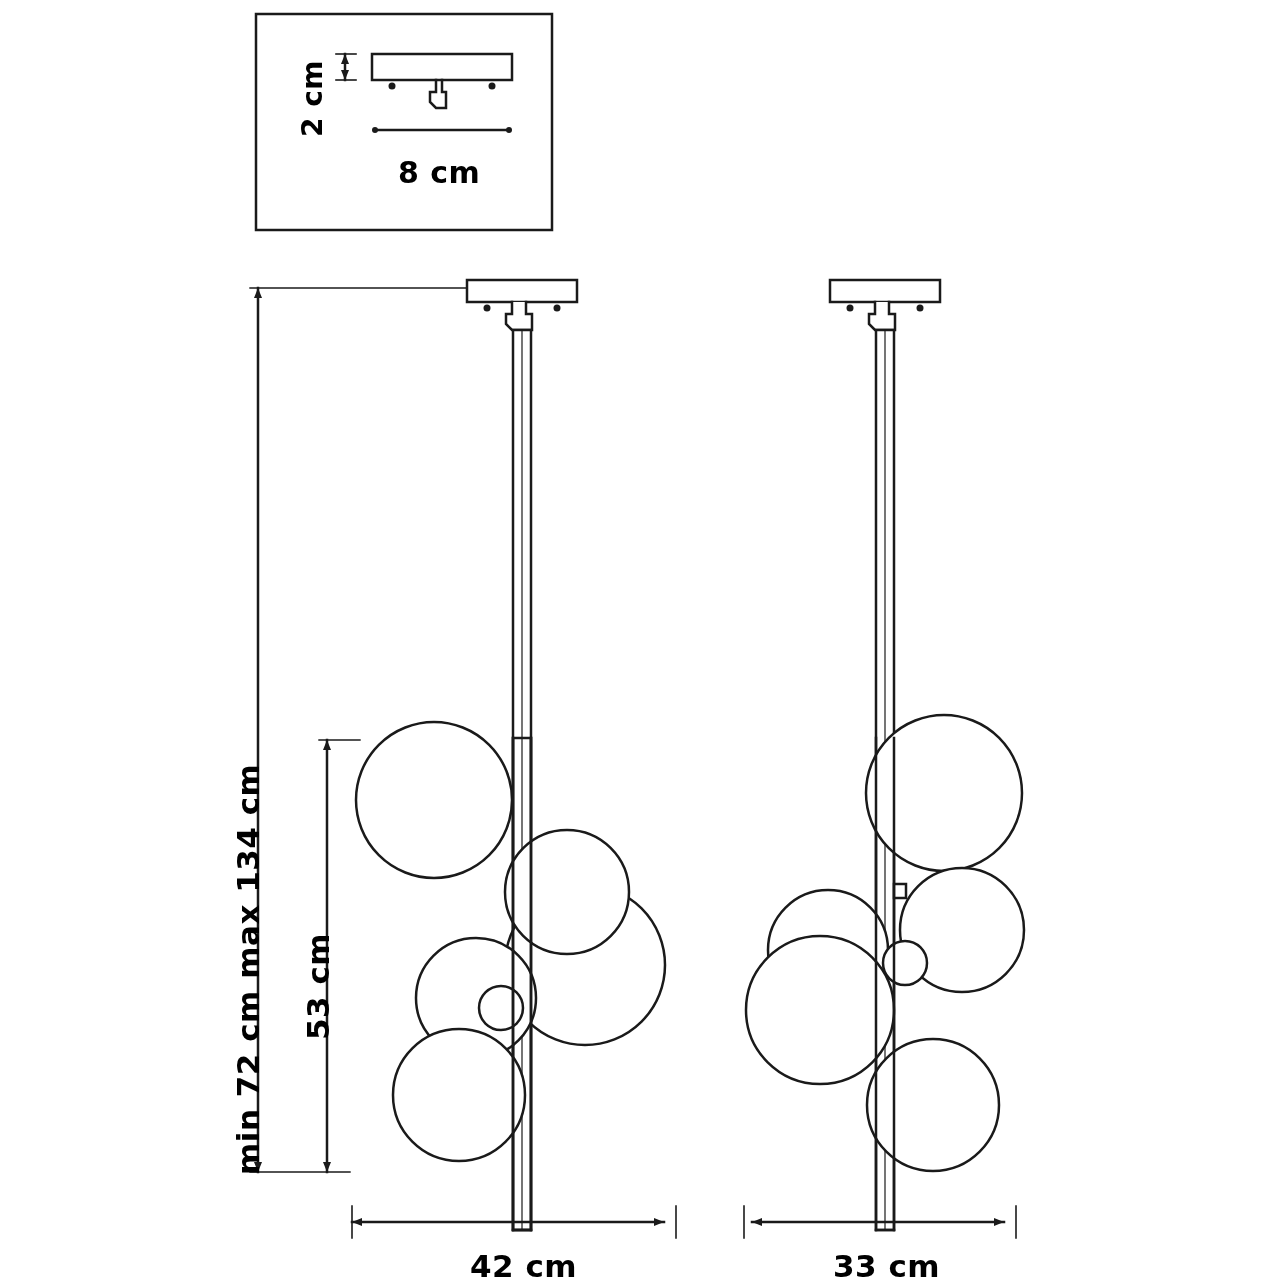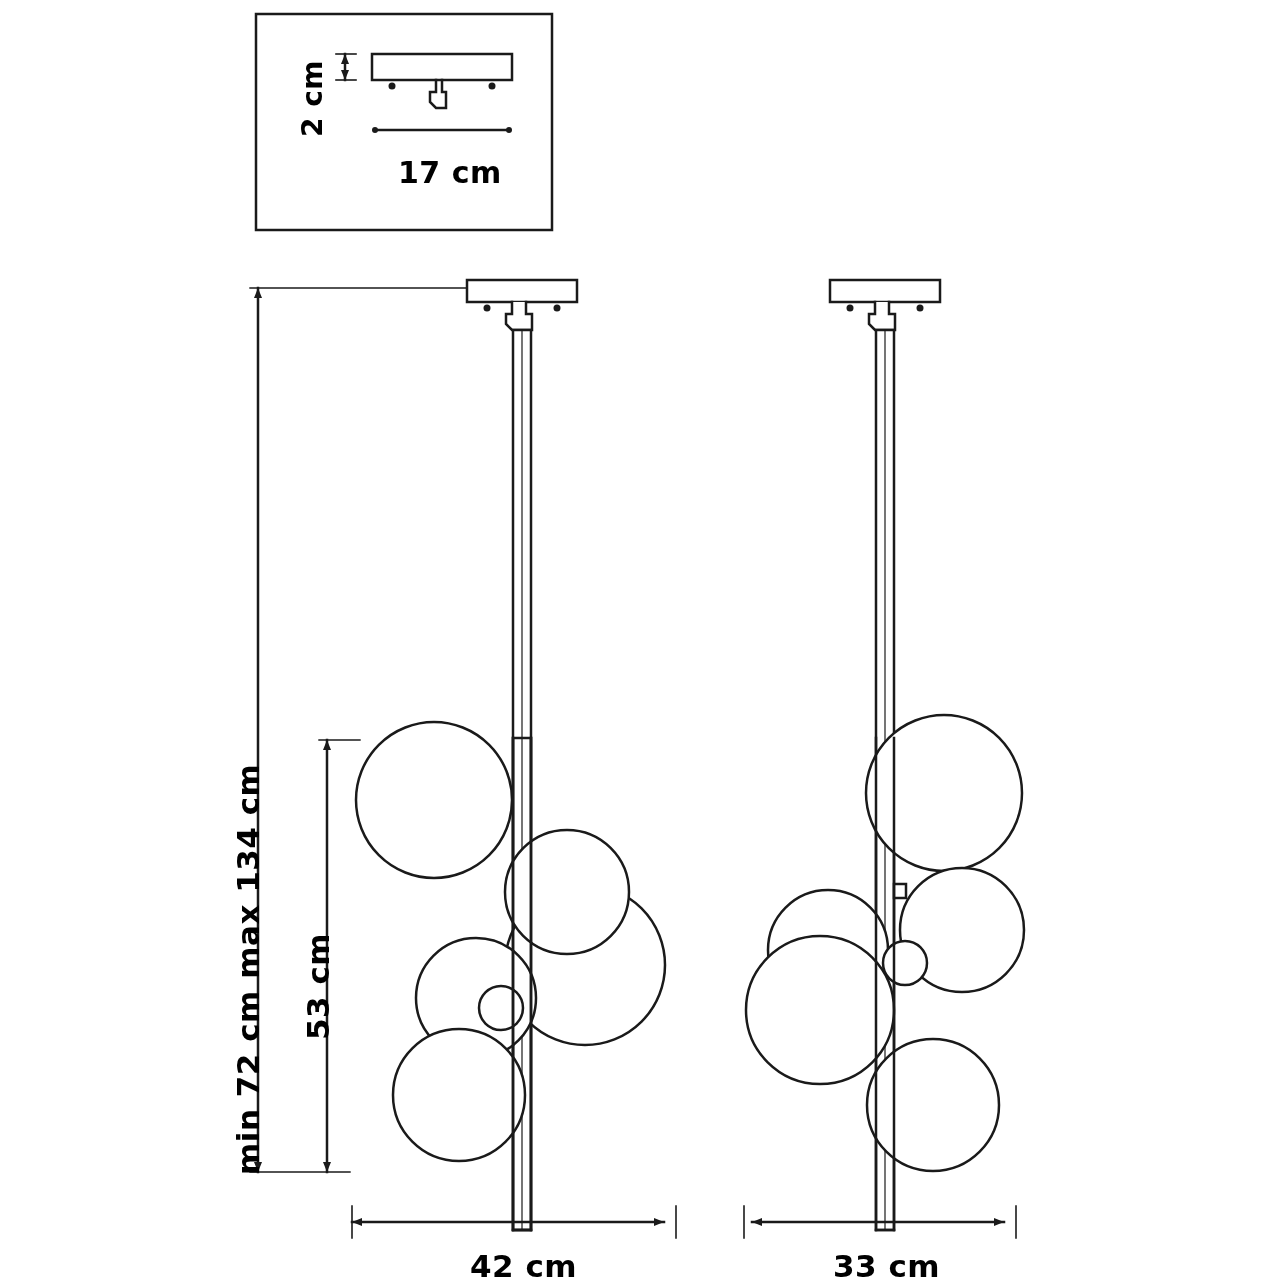--- a/index.html
+++ b/index.html
@@ -150,21 +150,21 @@
         <line x1="752" y1="1222" x2="1004" y2="1222" marker-start="url(#arrowStart)" marker-end="url(#arrowEnd)"></line>
         <line x1="744" y1="1206" x2="744" y2="1238" stroke-width="1.6"></line>
         <line x1="1016" y1="1206" x2="1016" y2="1238" stroke-width="1.6"></line>
       </g>
 
     </g>
   </svg>
 
   <div class="dim-label" style="left:296px; top:60px; font-size:28px; writing-mode:vertical-rl; transform:rotate(180deg); transform-origin:center;">2 cm</div>
 
-  <div class="dim-label" style="left:398px; top:155px; font-size:30px;">17 cm</div>
+  <div class="dim-label" style="left:398px; top:155px; font-size:30px;">8 cm</div>
 
   <div id="label-height" class="dim-label" style="left:230px; top:1175px; transform:rotate(-90deg); font-size:31px;">min 72 cm max 134 cm</div>
 
   <div id="label-drop" class="dim-label" style="left:300px; top:1040px; transform:rotate(-90deg); font-size:31px;">53 cm</div>
 
   <div class="dim-label" style="left:470px; top:1248px; font-size:31px;">42 cm</div>
 
   <div class="dim-label" style="left:833px; top:1248px; font-size:31px;">33 cm</div>
 
 </div>

